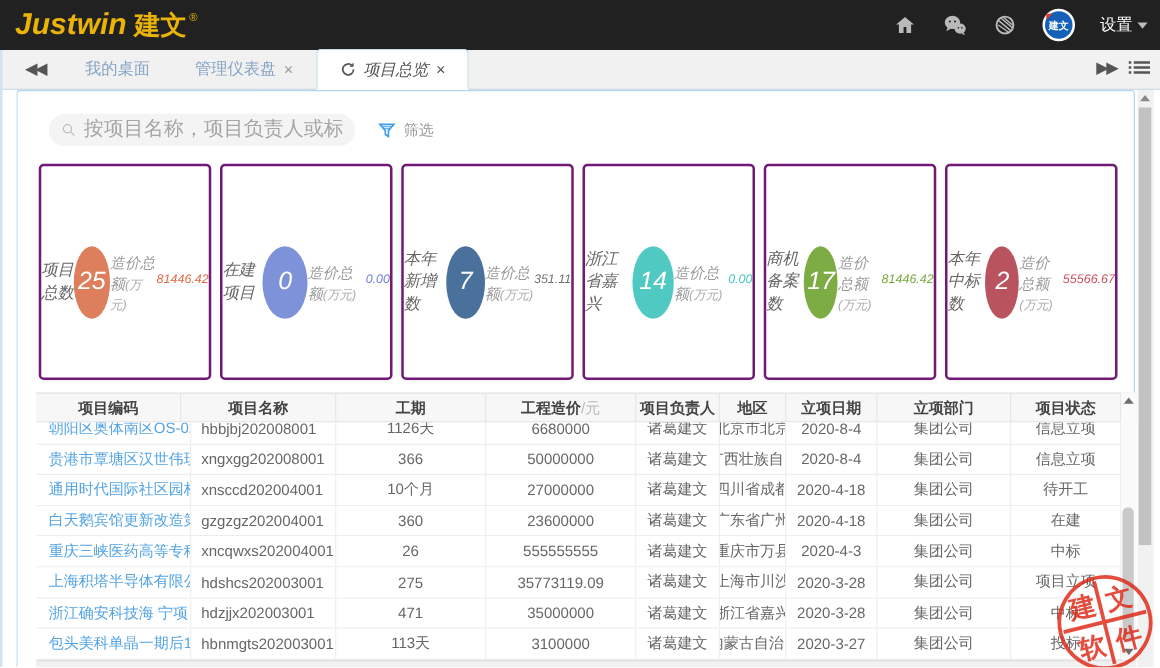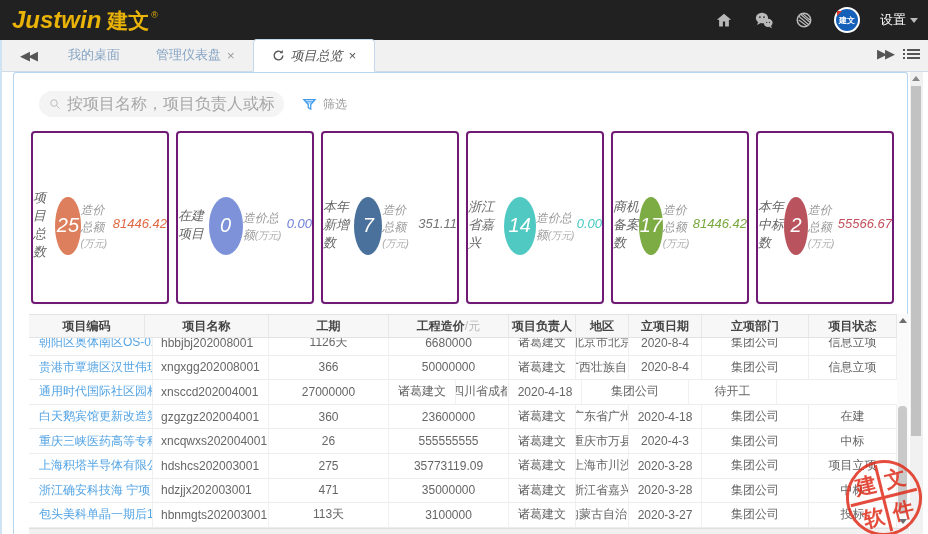--- a/index.html
+++ b/index.html
@@ -58,21 +58,21 @@
 
   
   .cards { position:absolute; left:17px; top:58px; display:flex; gap:7px; }
   .card { width:138px; height:173px; background:#fff; border:2px solid #701a75; border-radius:4px;
     box-shadow:0 1px 3px rgba(0,0,0,.04); display:flex; align-items:center; cursor:pointer;font-style:italic; }
   .card .ctitle { font-size:13px; color:#666; margin-top:14px; }
   .card .circle { width:58px; height:58px; border-radius:50%; margin-top:16px; display:flex;
     align-items:center; justify-content:center; color:#fff; font-size:20px; }
   .card .clabel { font-size:12px; color:#999; margin-top:18px; }
   .card .clabel .unit { font-size:10px; color:#aaa; }
-  .card .cvalue { font-size:13px; margin-top:12px; }
+  .card .cvalue { font-size:10px; margin-top:12px; }
 
   
   .table { position:absolute; left:15px; top:241px; width:880px; }
   .thead { display:flex; height:24px; background:#f7f7f7; border-top:1px solid #e3e3e3; border-bottom:1px solid #e3e3e3; }
   .th { font-size:12px; color:#444; font-weight:bold; display:flex; align-items:center; justify-content:center;
     border-right:1px solid #e7e7e7; height:100%; white-space:nowrap; overflow:hidden; }
   .th .suffix { color:#b9b9b9; font-weight:normal; }
   .tbody { height:190px; overflow:hidden; position:relative; }
   .tbody-inner { transform:translateY(-7px); }
   .trow { display:flex; height:24.6px; border-bottom:1px solid #ededed; background:#fff; cursor:pointer; }
@@ -294,20 +294,21 @@
               <div class="td c3">50000000</div>
               <div class="td c4">诸葛建文</div>
               <div class="td c5">广西壮族自...</div>
               <div class="td c6">2020-8-4</div>
               <div class="td c7">集团公司</div>
               <div class="td c8">信息立项</div>
             </div>
             <div class="trow">
               <div class="td c0 name">通用时代国际社区园林景...</div>
               <div class="td c1 code">xnsccd202004001</div>
+              <div class="td c2">10个月</div>
               <div class="td c3">27000000</div>
               <div class="td c4">诸葛建文</div>
               <div class="td c5">四川省成都</div>
               <div class="td c6">2020-4-18</div>
               <div class="td c7">集团公司</div>
               <div class="td c8">待开工</div>
             </div>
             <div class="trow">
               <div class="td c0 name">白天鹅宾馆更新改造第一...</div>
               <div class="td c1 code">gzgzgz202004001</div>

